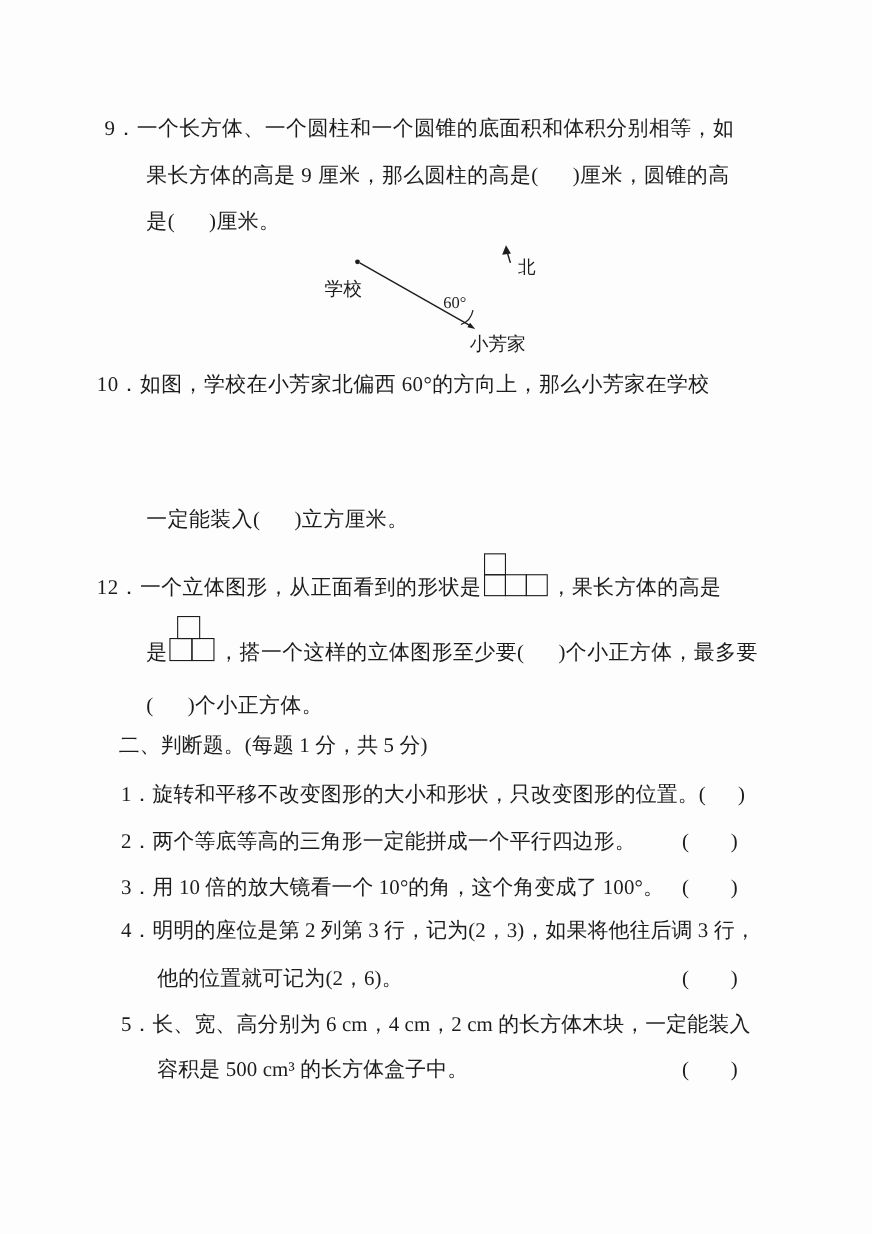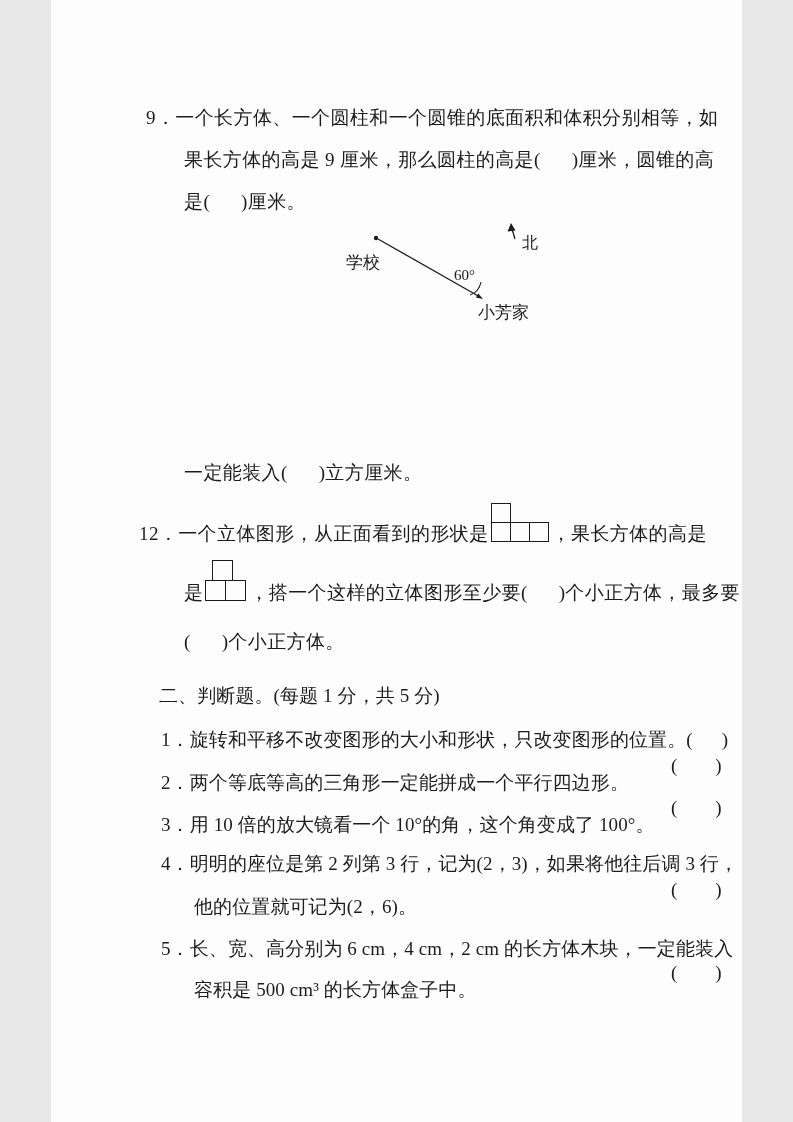--- a/index.html
+++ b/index.html
@@ -1,33 +1,33 @@
 <!DOCTYPE html>
 <html><head>
 <meta charset="utf-8">
 <style>
   html,body{margin:0;padding:0;}
   body{background:#e8e8e8;}
   .page{
     position:relative;
-    width:691px;height:1122px;
+    width:793px;height:1122px;
     margin:0 auto;
     background:#fdfdfd;
     overflow:hidden;
     font-family:"Liberation Serif","DejaVu Serif",serif;
     color:#1c1c1c;
   }
   .line{
     position:absolute;
     white-space:pre;
     font-size:19px;
     line-height:24px;
     letter-spacing:0.4px;
   }
-  .judge .line{letter-spacing:0.1px;margin-top:17px;}
+  .judge .line{letter-spacing:0.1px;}
   .ansblank{
     position:absolute;
     left:620px;
     white-space:pre;
     font-size:19px;
     line-height:24px;
   }
   
   .shape{display:inline-block;position:relative;vertical-align:-2px;}
   .shape .cell{
@@ -62,20 +62,21 @@
     <polygon points="147,81 139.9,79.6 142.3,75.4" fill="#1c1c1c"></polygon>
     <path d="M 134 77 Q 143 74 145 64" fill="none" stroke="#1c1c1c" stroke-width="1.1"></path>
     <line x1="179" y1="21" x2="176" y2="11" stroke="#1c1c1c" stroke-width="1.3"></line>
     <polygon points="175,5 171.5,13.5 179.5,12.5" fill="#1c1c1c"></polygon>
     <text x="10" y="50" font-size="17">学校</text>
     <text x="118" y="62" font-size="15">60°</text>
     <text x="142" y="100" font-size="17">小芳家</text>
     <text x="186" y="30" font-size="16">北</text>
   </svg>
 
+  <div class="line" style="left:88px;top:338px">10．如图，学校在小芳家北偏西 60°的方向上，那么小芳家在学校</div>
 
   <div class="line" style="left:133px;top:461px">一定能装入(      )立方厘米。</div>
 
   <div class="line" style="left:88px;top:522px"><span>12．一个立体图形，从正面看到的形状是</span><span class="shape shape-front"><span class="cell c-top"></span><span class="cell c-b1"></span><span class="cell c-b2"></span><span class="cell c-b3"></span></span><span>，果长方体的高是</span></div>
 
   <div class="line" style="left:133px;top:630px">(      )个小正方体。</div>
 
   <div class="line" style="left:133px;top:580px"><span>是</span><span class="shape shape-side"><span class="cell c-top"></span><span class="cell c-b1"></span><span class="cell c-b2"></span></span><span>，搭一个这样的立体图形至少要(      )个小正方体，最多要</span></div>
 
   <div class="judge">

